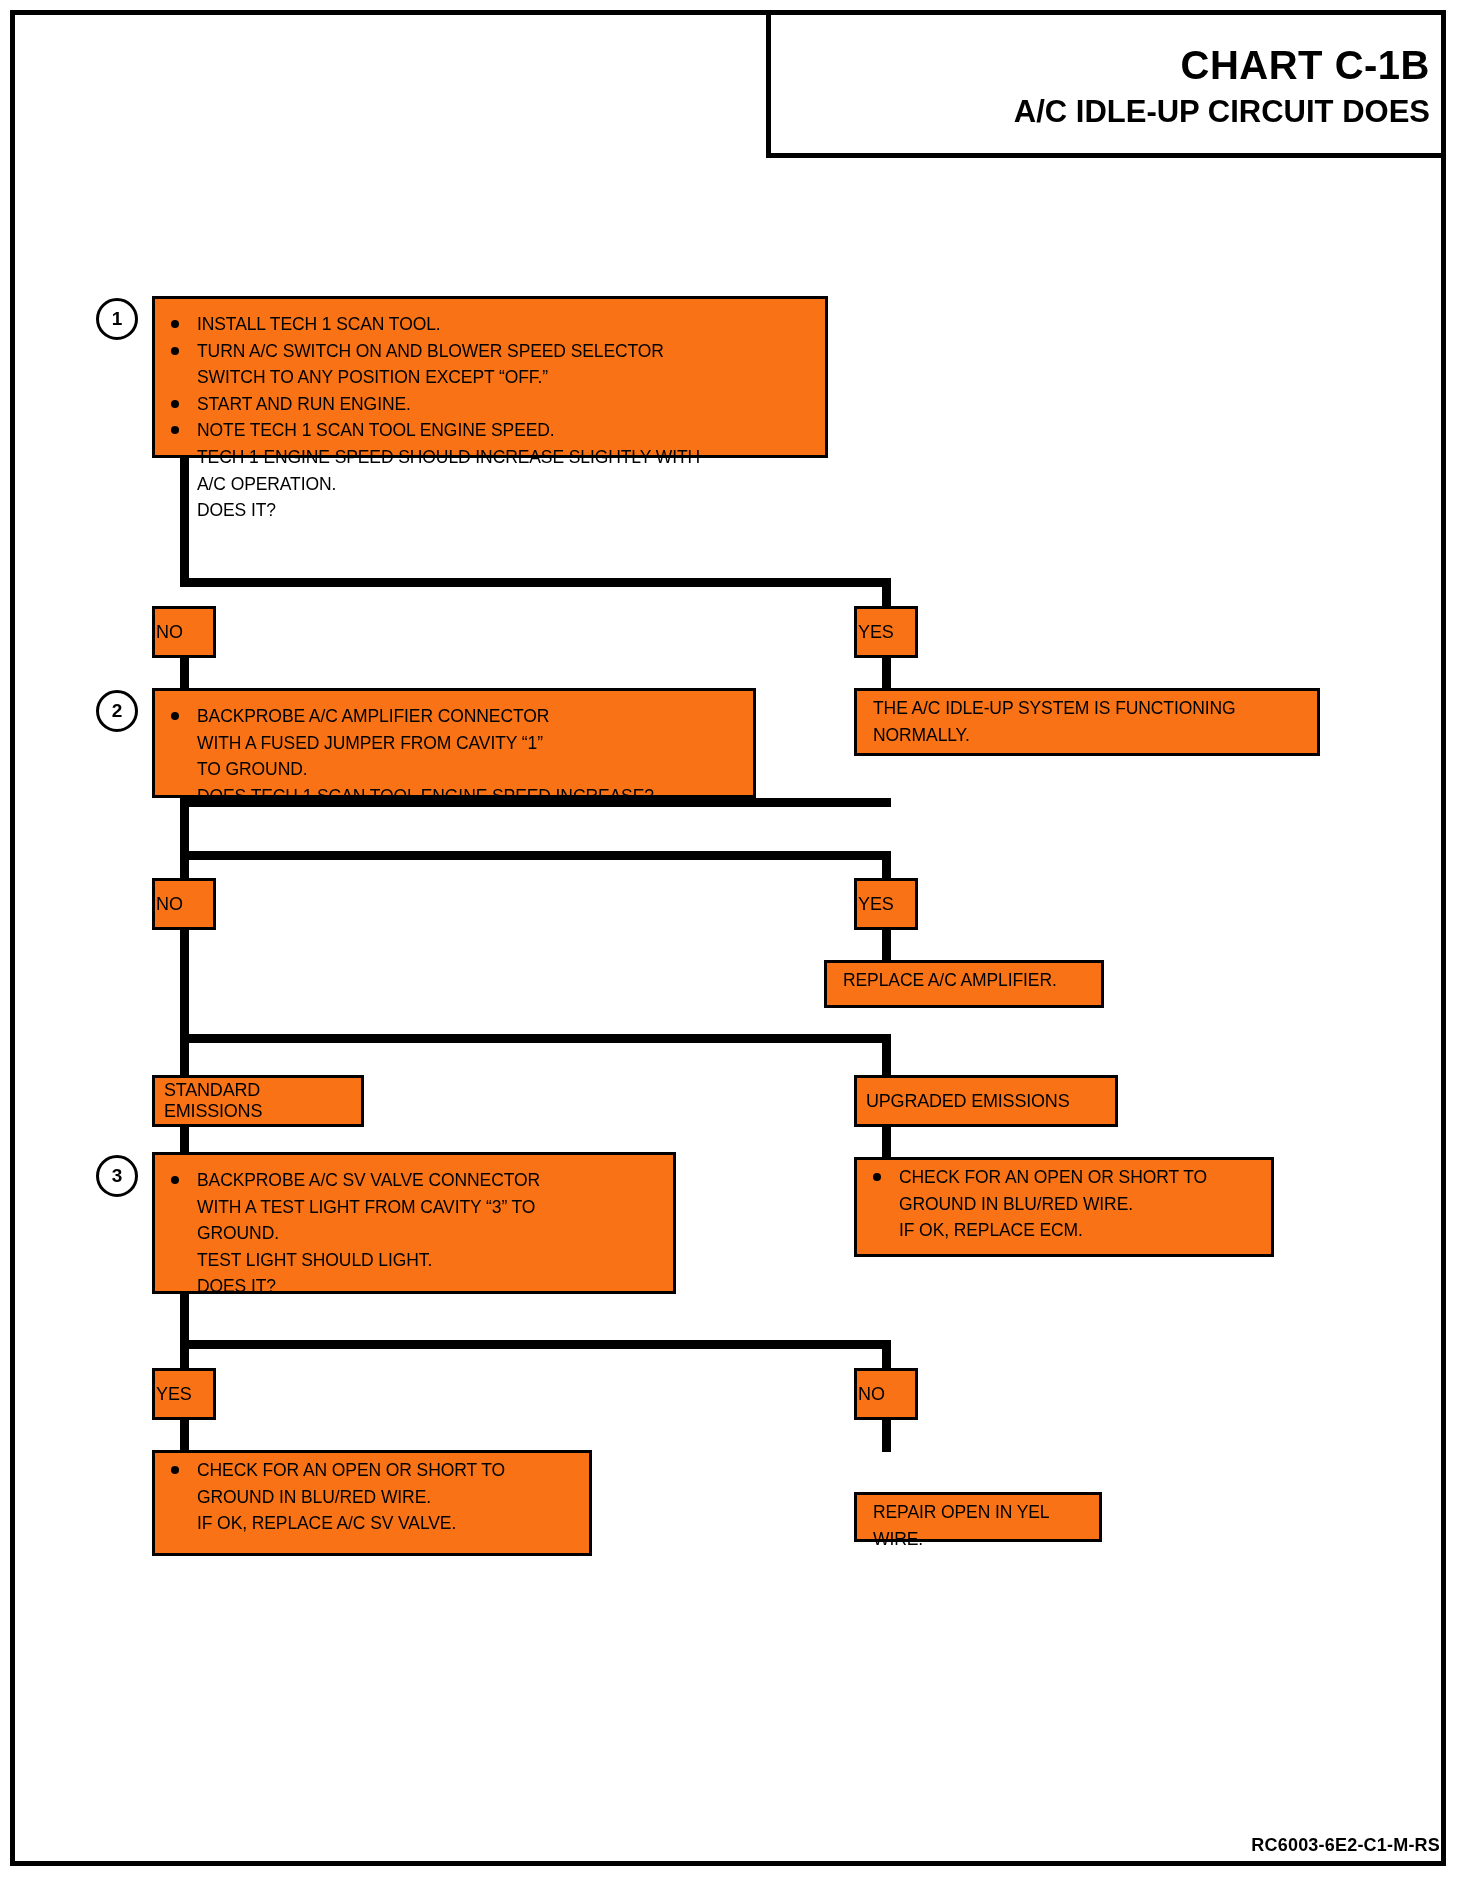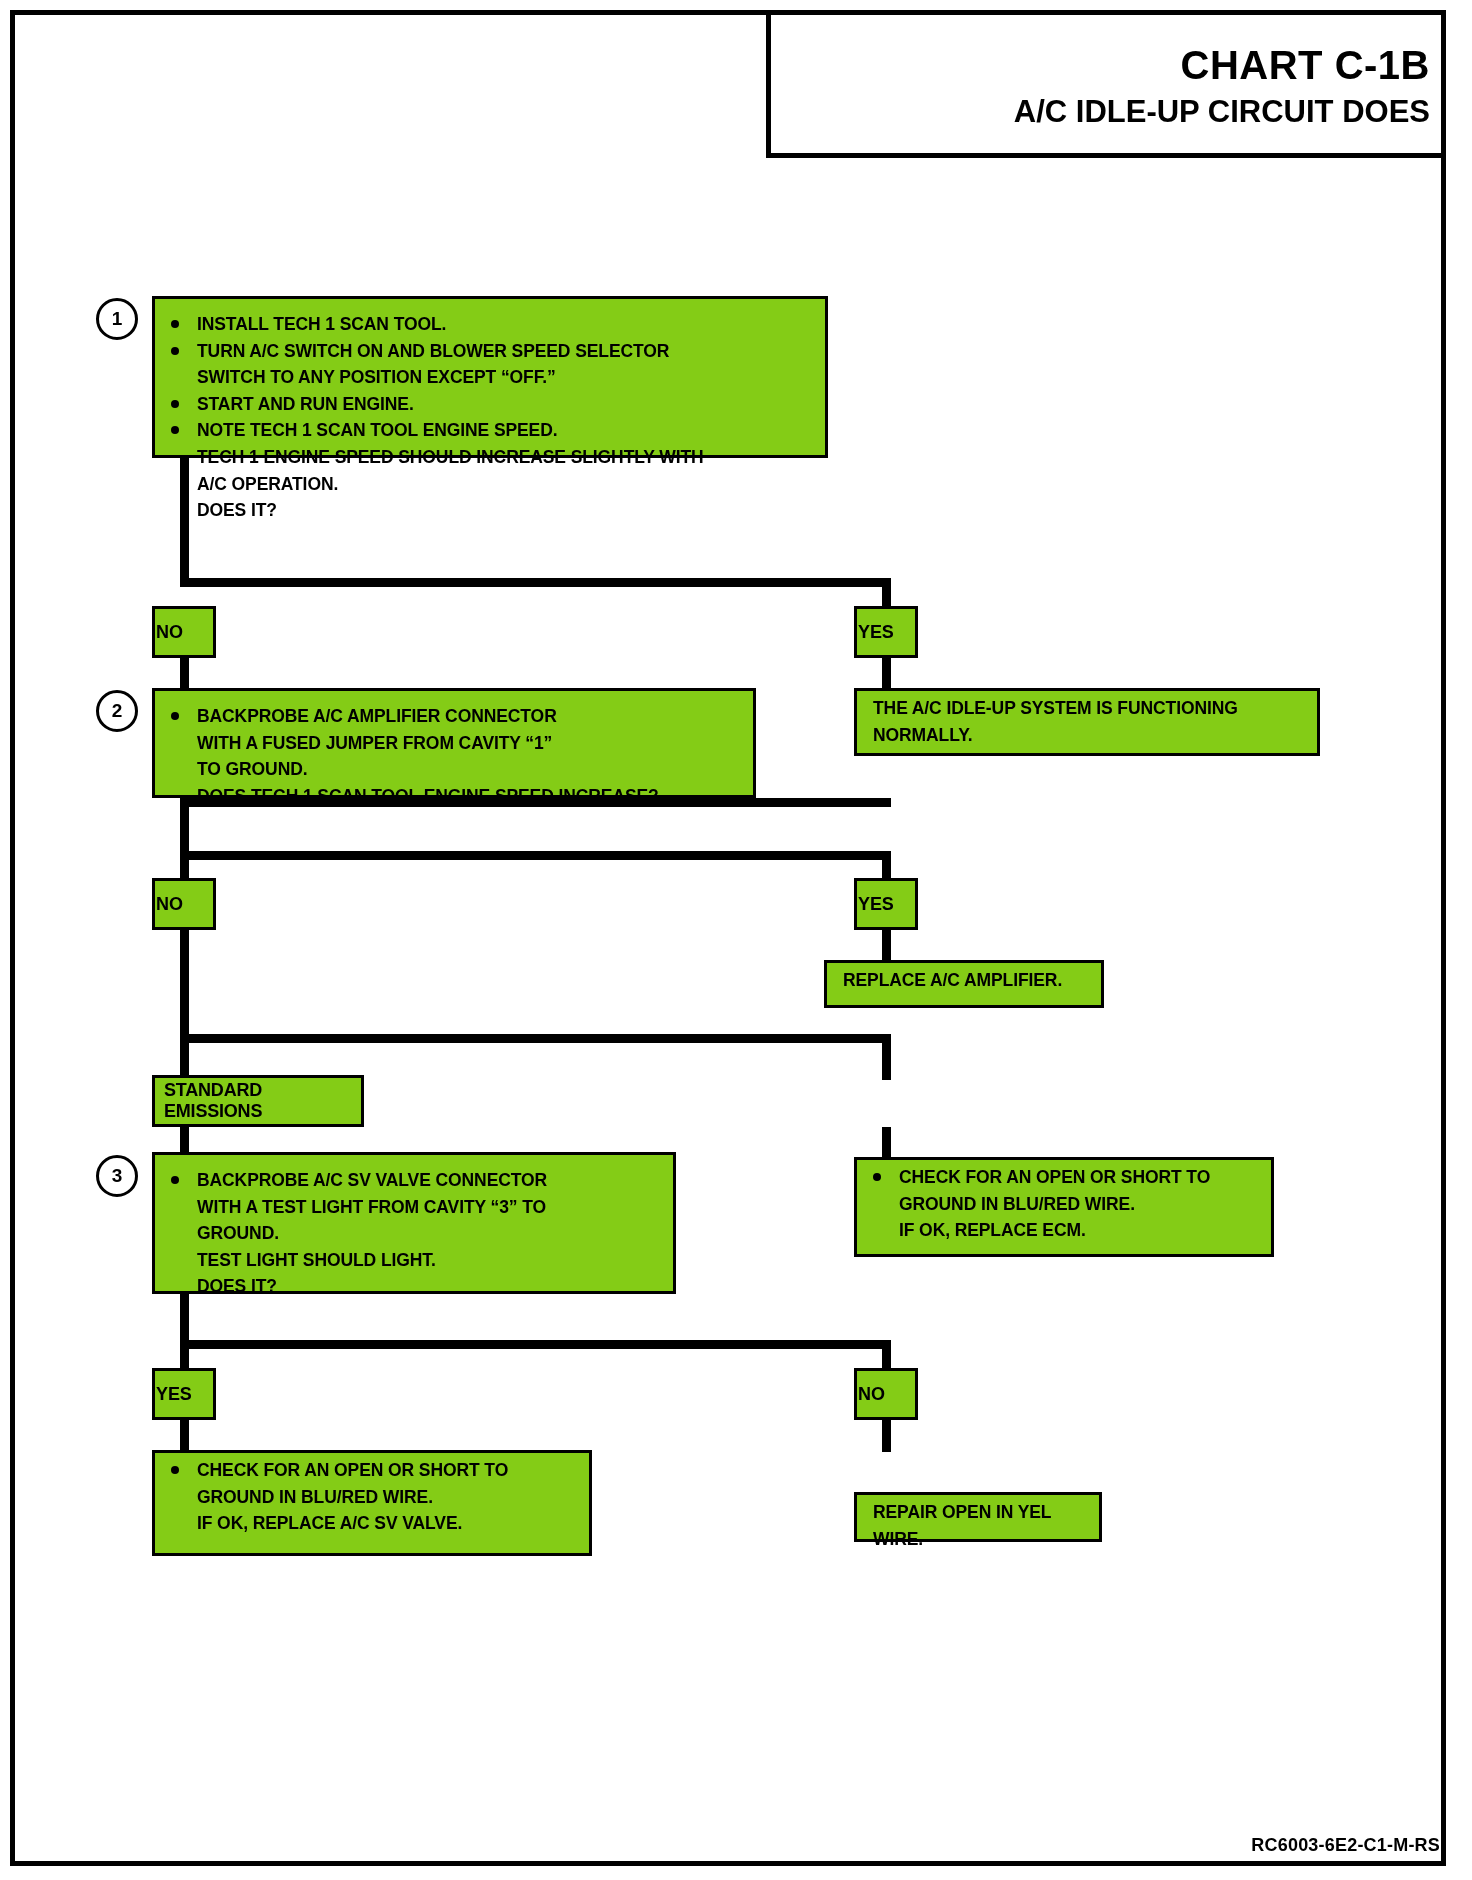--- a/index.html
+++ b/index.html
@@ -56,23 +56,23 @@
     margin-top: 10px;
     line-height: 1.05;
     color: #000;
   }
 
   
   .node {
     position: absolute;
     box-sizing: border-box;
     border: 3px solid #000;
-    background: #84cc16;
-    color: #000;
-    font-weight: bold;
+    background: #f97316;
+    color: #000;
+    font-weight: normal;
   }
   .step-box {
     padding: 12px 10px 10px 16px;
     font-size: 17.5px;
     line-height: 1.52;
     letter-spacing: -0.1px;
   }
   .action-box {
     padding: 4px 10px 10px 16px;
     font-size: 17.5px;
@@ -233,20 +233,21 @@
 
   <div class="node action-box" style="left:824px; top:960px; width:280px; height:48px;">
     <div class="plain-text">REPLACE A/C AMPLIFIER.</div>
   </div>
 
   <div class="conn" style="left:180px; top:930px; width:9px; height:150px;"></div>
   <div class="conn" style="left:180px; top:1034px; width:711px; height:9px;"></div>
   <div class="conn" style="left:882px; top:1034px; width:9px; height:46px;"></div>
 
   <div class="node tag-box" style="left:152px; top:1075px; width:212px; height:52px;">STANDARD EMISSIONS</div>
+  <div class="node tag-box" style="left:854px; top:1075px; width:264px; height:52px;">UPGRADED EMISSIONS</div>
 
   <div class="conn" style="left:180px; top:1127px; width:9px; height:38px;"></div>
   <div class="conn" style="left:882px; top:1127px; width:9px; height:32px;"></div>
 
   <div class="step-circle" style="left:96px; top:1155px;">3</div>
 
   <div class="node step-box" style="left:152px; top:1152px; width:524px; height:142px;">
     <div class="bullet-row">
       <span class="bullet-dot">
           <i></i>

